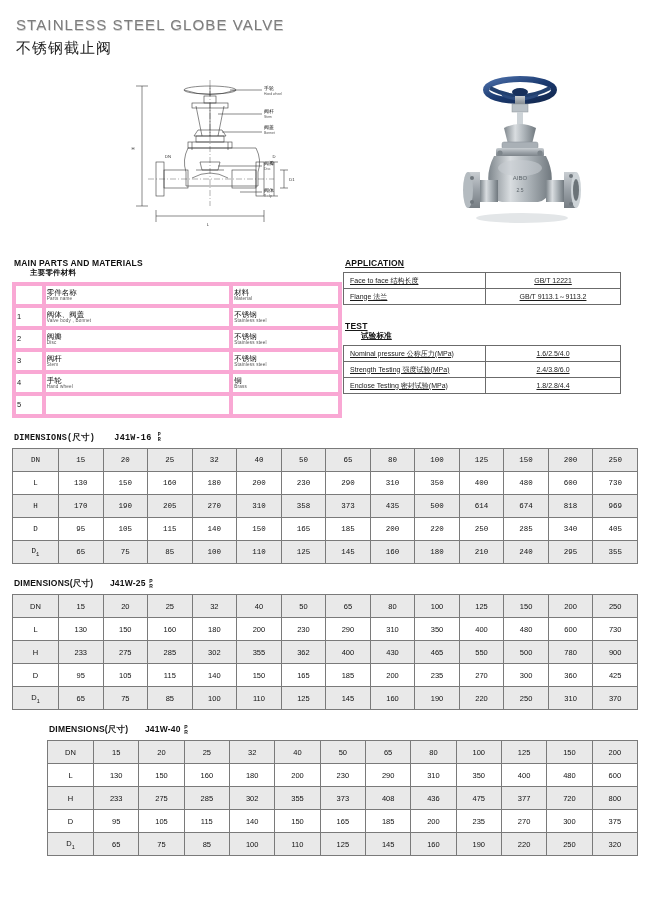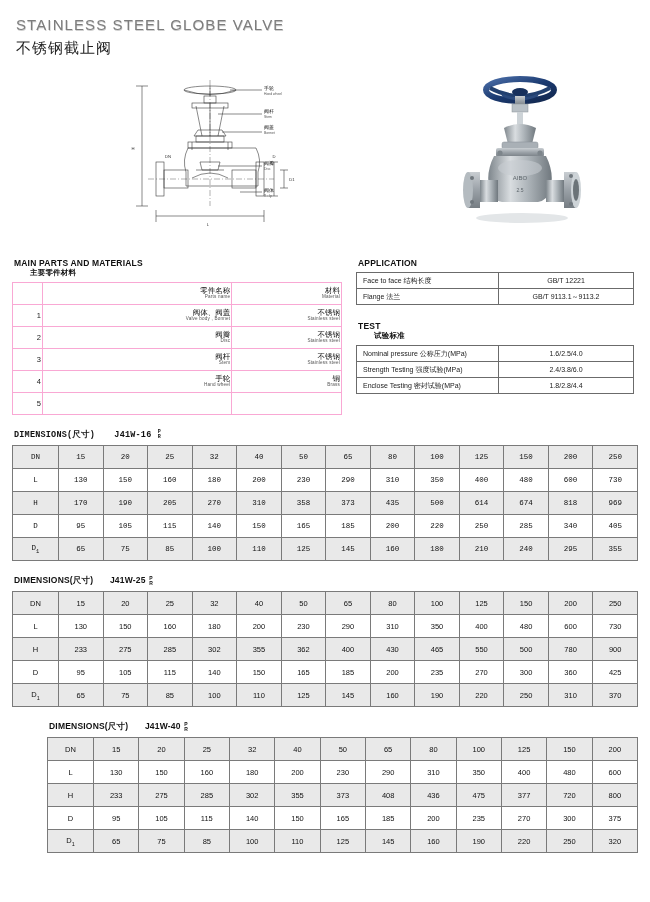--- a/index.html
+++ b/index.html
@@ -52,28 +52,28 @@
     color: #111;
     margin: 4px 0 4px 2px;
     letter-spacing: .2px;
   }
   .sec-head .cn { font-weight: bold; margin-left: 16px; }
 
   
   table { border-collapse: collapse; }
 
   
-  .two-col { display: flex; gap: 14px; }
+  .two-col { display: flex; gap: 1px; }
   .col-left { width: 330px; }
-  .col-right { width: 278px; }
+  .col-right { width: 278px; text-decoration: underline; }
 
   .mp-tbl { width: 100%; }
   .mp-tbl td {
-    border: 1px solid #f9a8d4;
-    text-align: right;
+    border: 4px solid #f9a8d4;
+    text-align: left;
     height: 22px;
     line-height: 1.05;
   }
   .mp-tbl td.idx { width: 30px; font-size: 7.5px; }
   .mp-tbl td.nm { width: 190px; }
   .mp-tbl td.mt { width: 110px; }
   .cn { font-size: 7.5px; color: #111; display: block; }
   .en { font-size: 4.6px; color: #555; display: block; letter-spacing: .2px; }
 
   .app-tbl { width: 100%; }

